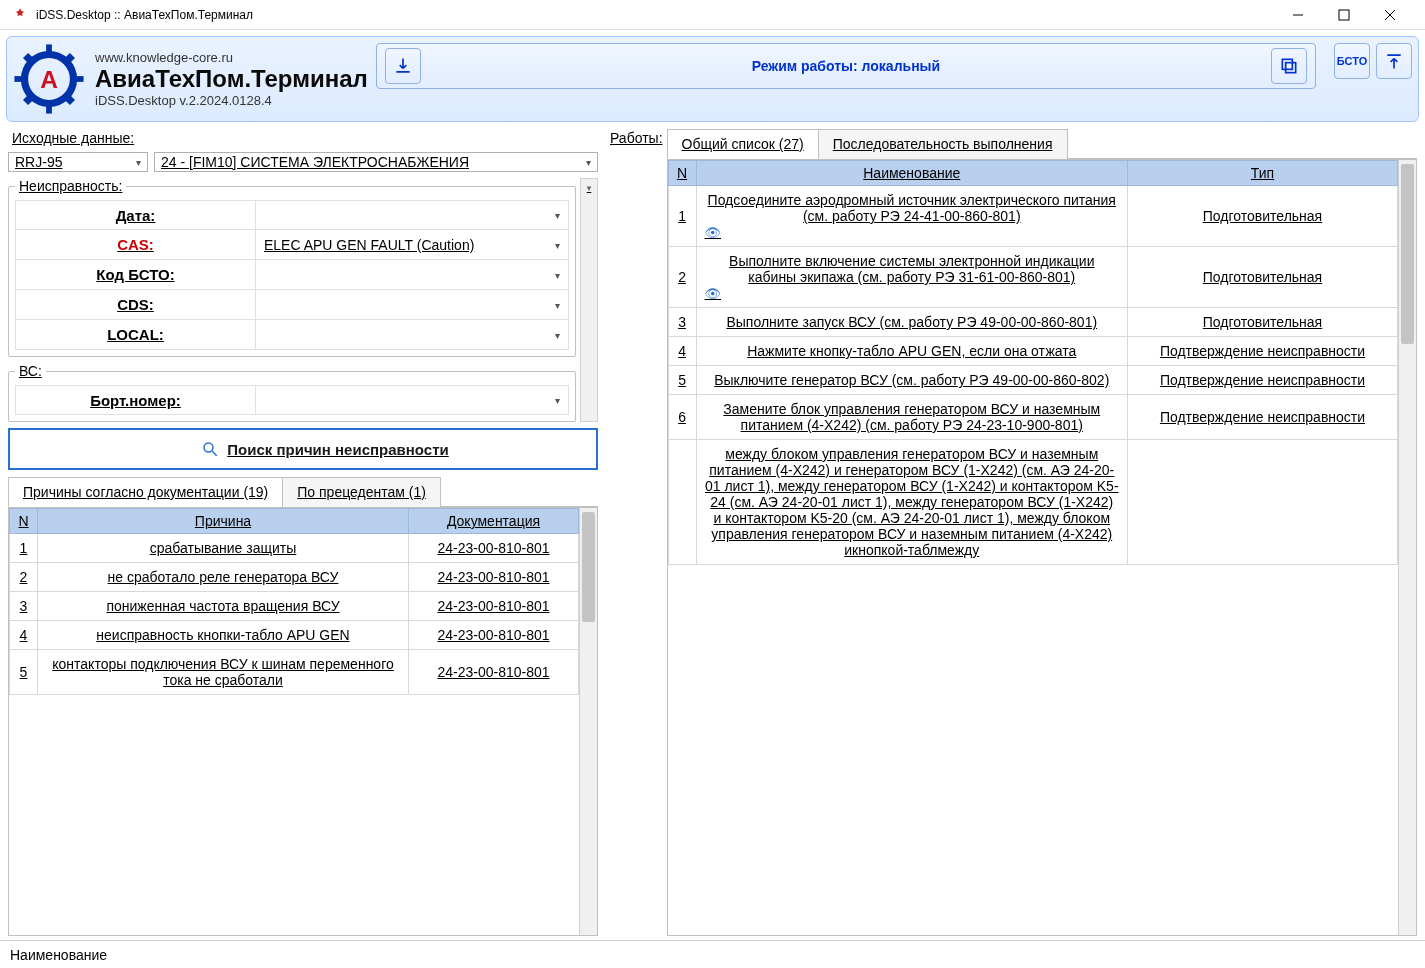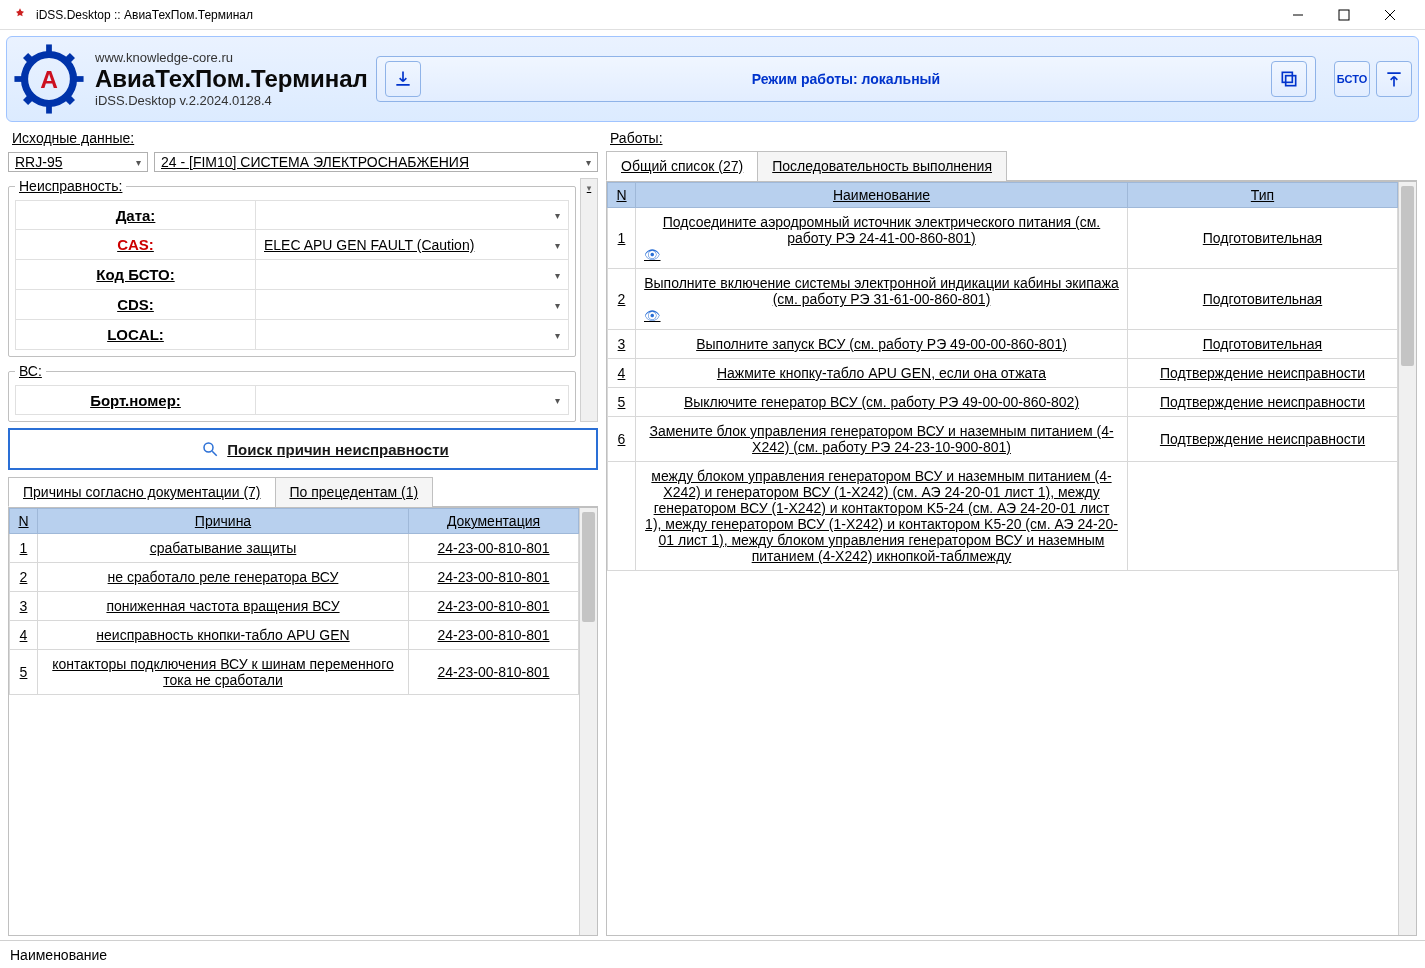--- a/index.html
+++ b/index.html
@@ -42,21 +42,21 @@
       align-items: stretch;
       padding: 6px;
       gap: 8px;
     }
     .header-left { display: flex; align-items: center; gap: 10px; flex: 0 0 auto; }
     .gear-logo { width: 72px; height: 72px; }
     .header-texts { display: flex; flex-direction: column; }
     .header-url { font-size: 13px; color: #333; }
     .header-title { font-size: 24px; font-weight: bold; color: #0a0a0a; }
     .header-version { font-size: 13px; color: #333; }
-    .header-right { flex: 1; display: flex; gap: 18px; align-items: center; }
+    .header-right { flex: 1; display: flex; gap: 18px; align-items: flex-start; }
     .status-bar {
       flex: 1;
       border: 1px solid #8fb3e8;
       border-radius: 4px;
       background: linear-gradient(#f0f6ff,#e2edff);
       display: flex;
       align-items: center;
       padding: 4px 8px;
       gap: 10px;
       height: 46px;
@@ -79,21 +79,21 @@
     
     .main-area {
       flex: 1;
       display: flex;
       gap: 8px;
       padding: 0 8px 4px 8px;
       min-height: 0;
       text-decoration: underline;
     }
     .left-col { width: 590px; display: flex; flex-direction: column; gap: 6px; }
-    .right-col { flex: 1; display: flex; flex-direction: column; gap: 4px; }
+    .right-col { flex: 1; display: flex; flex-direction: row; gap: 4px; }
     .section-label { font-size: 14px; margin: 2px 0 0 4px; }
     fieldset {
       border: 1px solid #c0c0c0;
       border-radius: 2px;
       padding: 6px;
       margin: 0;
     }
     .group-top { display: flex; gap: 6px; }
     .combo {
       border: 1px solid #b0b0b0;
@@ -362,21 +362,21 @@
     <div class="search-btn">
       <svg viewBox="0 0 24 24">
           <circle cx="10" cy="10" r="6" fill="none" stroke="#2a6fd6" stroke-width="2"></circle>
           <line x1="15" y1="15" x2="21" y2="21" stroke="#2a6fd6" stroke-width="2"></line>
         </svg>
       <span>Поиск причин неисправности</span>
     </div>
 
     <div class="left-tables">
       <div class="tabs">
-        <div class="tab active">Причины согласно документации (7)</div>
+        <div class="tab active">Причины согласно документации (19)</div>
         <div class="tab">По прецедентам (1)</div>
       </div>
       <div class="table-wrap">
         <div class="table-scroll" id="causes-body">
           <table class="grid causes-table">
             <thead>
                 <tr>
               <th>N</th>
               <th>Причина</th>
               <th>Документация</th>

